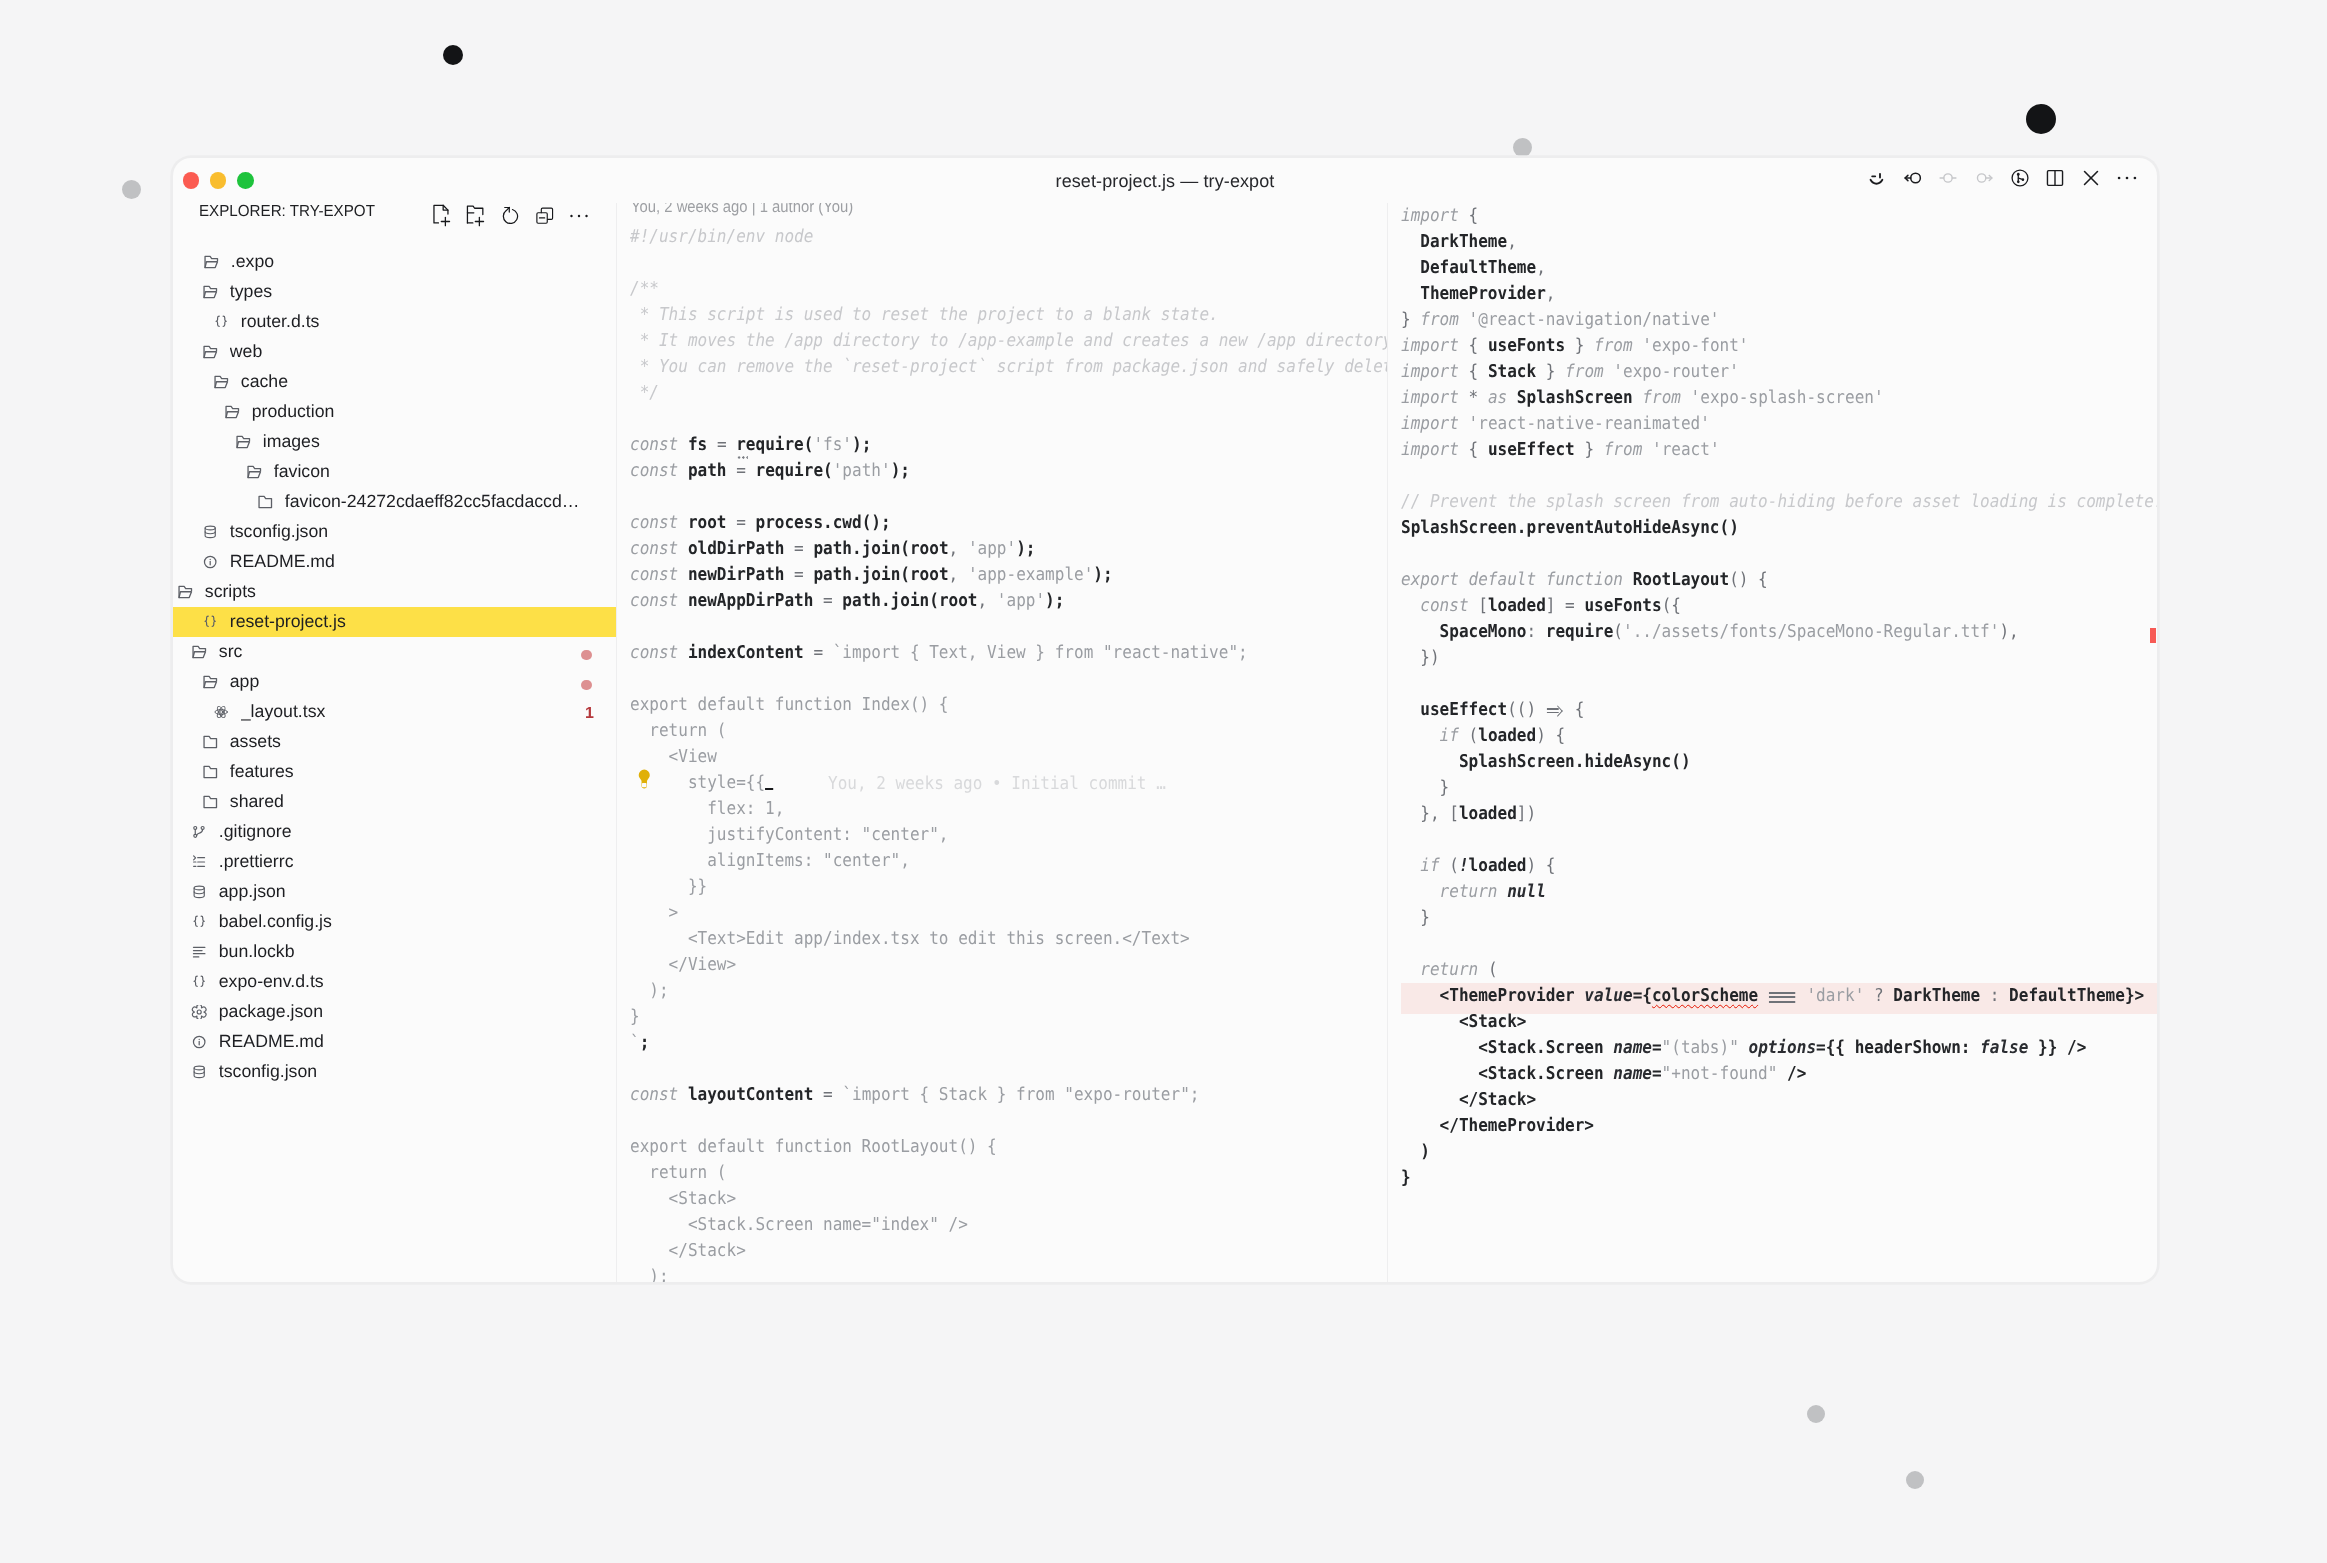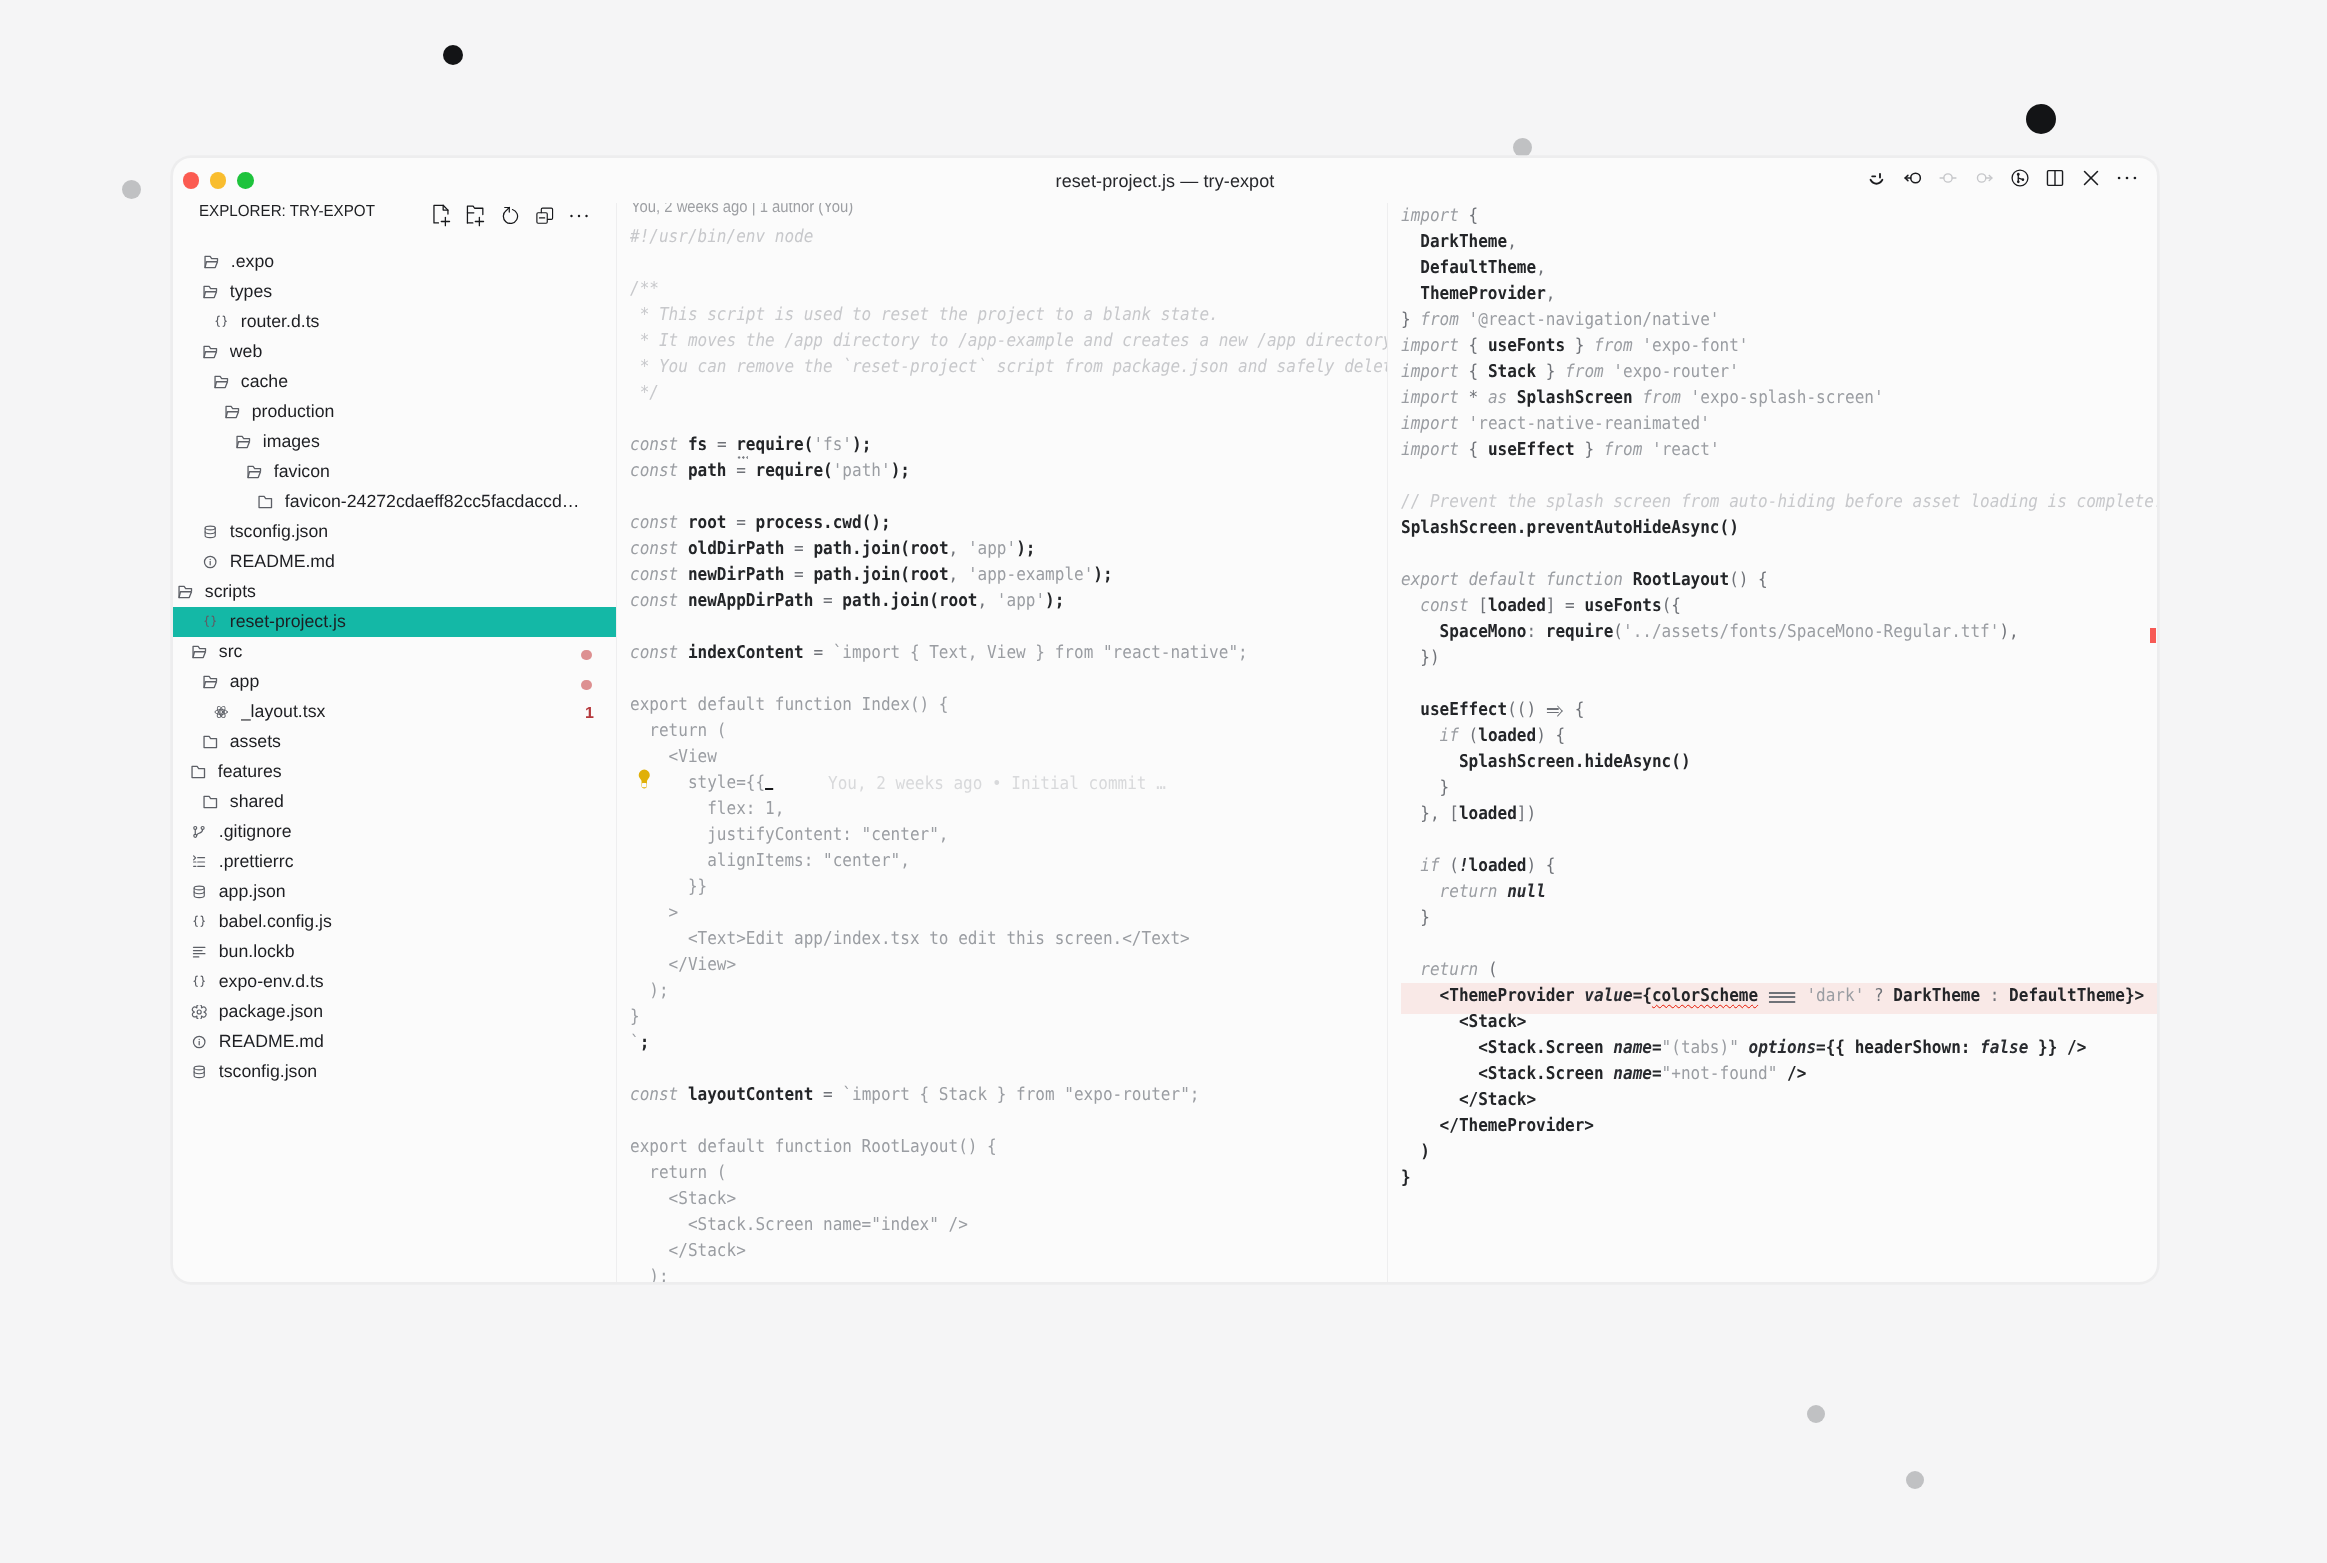--- a/index.html
+++ b/index.html
@@ -28,21 +28,21 @@
   .sbheader{height:40px;display:flex;align-items:flex-start;padding:0 27px 0 26px;flex:0 0 auto;}
   .sbtitle{font-size:16px;color:#1f2023;flex:1;white-space:nowrap;}
   .sbtitle span{display:inline-block;transform:scaleX(.948);transform-origin:left center;}
   .sbicons{display:flex;align-items:center;gap:15px;}
   .sbic{width:19.5px;height:25.5px;display:flex;align-items:center;justify-content:center;color:#17181b;overflow:visible;}
   .sbic svg{overflow:visible;}
   .sbic svg{display:block;}
   .tree{flex:1;padding-top:3.6px;overflow:hidden;}
   .row{height:30px;display:flex;align-items:center;position:relative;
        font-size:17.7px;color:#1d1e22;letter-spacing:0;}
-  .row.sel{background:#14b8a6;}
+  .row.sel{background:#fde047;}
   .ficon{width:16.4px;height:14px;flex:0 0 16.4px;display:flex;align-items:center;justify-content:center;color:#5c5f66;}
   .ficon svg{display:block;}
   .lbl{margin-left:11.4px;white-space:nowrap;overflow:hidden;}
   .mdot{position:absolute;right:24.5px;top:13px;width:10.5px;height:10.5px;border-radius:50%;background:#dd9091;}
   .badge{position:absolute;right:22px;top:9.5px;font-size:16px;font-weight:bold;color:#b5383c;line-height:1;}
 
   .editors{flex:1;display:flex;min-width:0;}
   .pane{flex:1;min-width:0;position:relative;overflow:hidden;}
   .pane.right{border-left:1.1px solid #eeeeef;}
   .pane.right .cl{height:26px;line-height:26px;}
@@ -358,21 +358,21 @@
             <span class="badge">1</span>
           </div>
 <div class="row" style="padding-left:29px">
             <span class="ficon">
               <svg viewBox="0 0 20 17" width="16.4" height="14" fill="none" stroke="currentColor" stroke-width="1.6" stroke-linecap="round" stroke-linejoin="round">
                 <path d="M2.5 15.3V1.7h6.2l1.9 2.6h7.1v11z"></path>
               </svg>
             </span>
             <span class="lbl">assets</span>
           </div>
-<div class="row" style="padding-left:17px">
+<div class="row" style="padding-left:29px">
             <span class="ficon">
               <svg viewBox="0 0 20 17" width="16.4" height="14" fill="none" stroke="currentColor" stroke-width="1.6" stroke-linecap="round" stroke-linejoin="round">
                 <path d="M2.5 15.3V1.7h6.2l1.9 2.6h7.1v11z"></path>
               </svg>
             </span>
             <span class="lbl">features</span>
           </div>
 <div class="row" style="padding-left:29px">
             <span class="ficon">
               <svg viewBox="0 0 20 17" width="16.4" height="14" fill="none" stroke="currentColor" stroke-width="1.6" stroke-linecap="round" stroke-linejoin="round">

